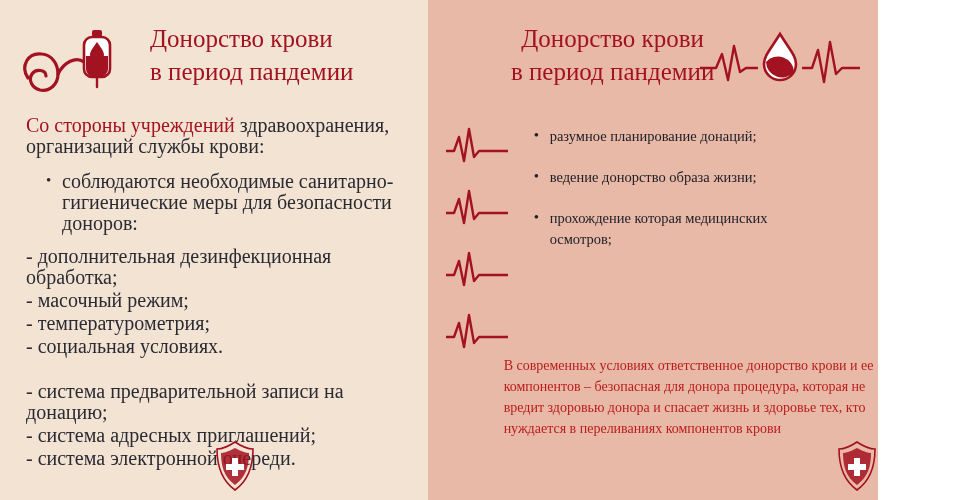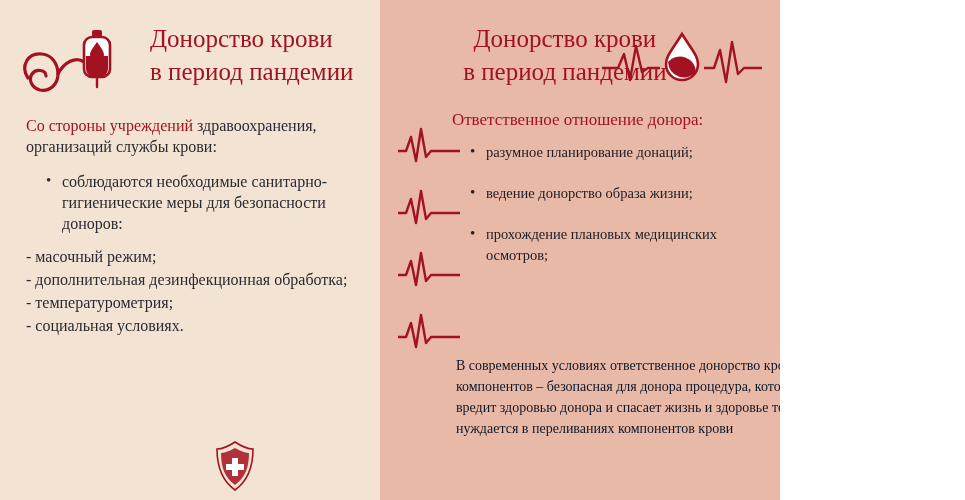--- a/index.html
+++ b/index.html
@@ -3,21 +3,21 @@
 <meta charset="utf-8">
 <style>
   * { box-sizing: border-box; }
   html, body {
     margin: 0; padding: 0;
     width: 965px; height: 500px;
     font-family: "Liberation Serif", serif;
   }
   #page {
     position: relative;
-    width: 780px; height: 500px;
+    width: 878px; height: 500px;
     overflow: hidden;
     display: flex;
   }
   
   .slide-left {
     position: relative;
     width: 470px; height: 500px;
     background: #f3e3d3;
   }
   .slide-right {
@@ -41,21 +41,21 @@
     text-align: left;
   }
   .heart-swirl {
     position: absolute;
     left: 18px; top: 22px;
     width: 120px; height: 80px;
   }
   .left-body {
     padding: 0 22px 0 26px;
     color: #2a2a33;
-    font-size: 16px;
+    font-size: 20px;
     line-height: 21px;
   }
   .intro { margin: 0 0 14px 0; }
   .intro .accent { color: #a31220; }
   ul.bullets {
     margin: 8px 0 12px 0;
     padding-left: 20px;
     list-style: none;
   }
   ul.bullets li {
@@ -97,21 +97,21 @@
   .right-sub {
     color: #a31220;
     font-size: 17px;
     margin: 0 0 12px 0;
     padding-left: 72px;
   }
   .right-body {
     padding: 0 20px 0 0;
   }
   ul.right-bullets {
-    margin: 0;
+    margin: 16px;
     padding: 0 18px 0 90px;
     list-style: none;
     color: #20202a;
     font-size: 14.5px;
     line-height: 21px;
   }
   ul.right-bullets li {
     position: relative;
     margin: 0 0 20px 0;
     padding-left: 16px;
@@ -125,21 +125,21 @@
   .ecg-col {
     position: absolute;
     left: 18px; top: 125px;
     width: 70px;
   }
   .ecg-col svg { display: block; margin-bottom: 22px; }
   .right-note {
     position: absolute;
     left: 76px; top: 355px;
     width: 400px;
-    color: #0f172a;
+    color: #b91c1c;
     font-size: 14px;
     line-height: 21px;
   }
   
   .emblem {
     position: absolute;
     bottom: 8px;
     width: 46px; height: 52px;
   }
   .emblem-left { left: 212px; }
@@ -176,29 +176,34 @@
     <div class="left-body">
       <p class="intro">
         <span class="accent">Со стороны учреждений</span><span> здравоохранения, организаций службы крови:</span>
       </p>
 
       <ul class="bullets">
         <li>соблюдаются необходимые санитарно-гигиенические меры для безопасности доноров:</li>
       </ul>
 
       <div class="dashlist">
+        <div>- дополнительная дезинфекционная обработка;</div>
         <div>- масочный режим;</div>
-        <div>- дополнительная дезинфекционная обработка;</div>
         <div>- температурометрия;</div>
         <div>- социальная условиях.</div>
       </div>
 
       <div class="spacer-sm"></div>
 
 
+      <div class="dashlist">
+        <div>- система предварительной записи на донацию;</div>
+        <div>- система адресных приглашений;</div>
+        <div>- система электронной очереди.</div>
+      </div>
     </div>
 
     <svg class="emblem emblem-left" viewBox="0 0 46 52">
       <path d="M23 2 C14 8, 8 9, 5 9 C5 26, 9 40, 23 50 C37 40, 41 26, 41 9 C38 9, 32 8, 23 2 Z" fill="none" stroke="#a31220" stroke-width="1.6"></path>
       <path d="M23 8 C16 12, 11 13, 9 13 C9 26, 12 37, 23 45 C34 37, 37 26, 37 13 C35 13, 30 12, 23 8 Z" fill="#a31220" opacity="0.85"></path>
       <rect x="20" y="18" width="6" height="18" fill="#ffffff"></rect>
       <rect x="14" y="24" width="18" height="6" fill="#ffffff"></rect>
     </svg>
   </section>
 
@@ -212,26 +217,25 @@
 
       <svg class="drop-ecg" viewBox="0 0 160 62">
         <path d="M0 40 L16 40 L22 26 L28 52 L34 18 L40 44 L46 40 L58 40" fill="none" stroke="#a31220" stroke-width="2.4" stroke-linejoin="round"></path>
         <path d="M102 40 L112 40 L118 22 L124 54 L130 14 L136 46 L142 40 L160 40" fill="none" stroke="#a31220" stroke-width="2.4" stroke-linejoin="round"></path>
         <path d="M80 6 C90 22, 96 28, 96 36 A16 16 0 0 1 64 36 C64 28, 70 22, 80 6 Z" fill="#ffffff" stroke="#a31220" stroke-width="2.6"></path>
         <path d="M66 34 A16 16 0 0 0 94 44 A16 16 0 0 0 66 34 Z" fill="#a31220"></path>
       </svg>
     </div>
 
     <div class="right-body">
-      <div class="right-sub">Ответственное отношение донора:</div>
 
       <ul class="right-bullets">
         <li>разумное планирование донаций;</li>
         <li>ведение донорство образа жизни;</li>
-        <li>прохождение плановых медицинских осмотров;</li>
+        <li>прохождение которая медицинских осмотров;</li>
       </ul>
     </div>
 
     <div class="ecg-col">
       <svg width="62" height="40" viewBox="0 0 62 40">
         <path d="M0 26 L8 26 L13 12 L18 36 L23 4 L28 32 L33 26 L62 26" fill="none" stroke="#a31220" stroke-width="2.4" stroke-linejoin="round"></path>
       </svg>
       <svg width="62" height="40" viewBox="0 0 62 40">
         <path d="M0 26 L8 26 L13 12 L18 36 L23 4 L28 32 L33 26 L62 26" fill="none" stroke="#a31220" stroke-width="2.4" stroke-linejoin="round"></path>
       </svg>

